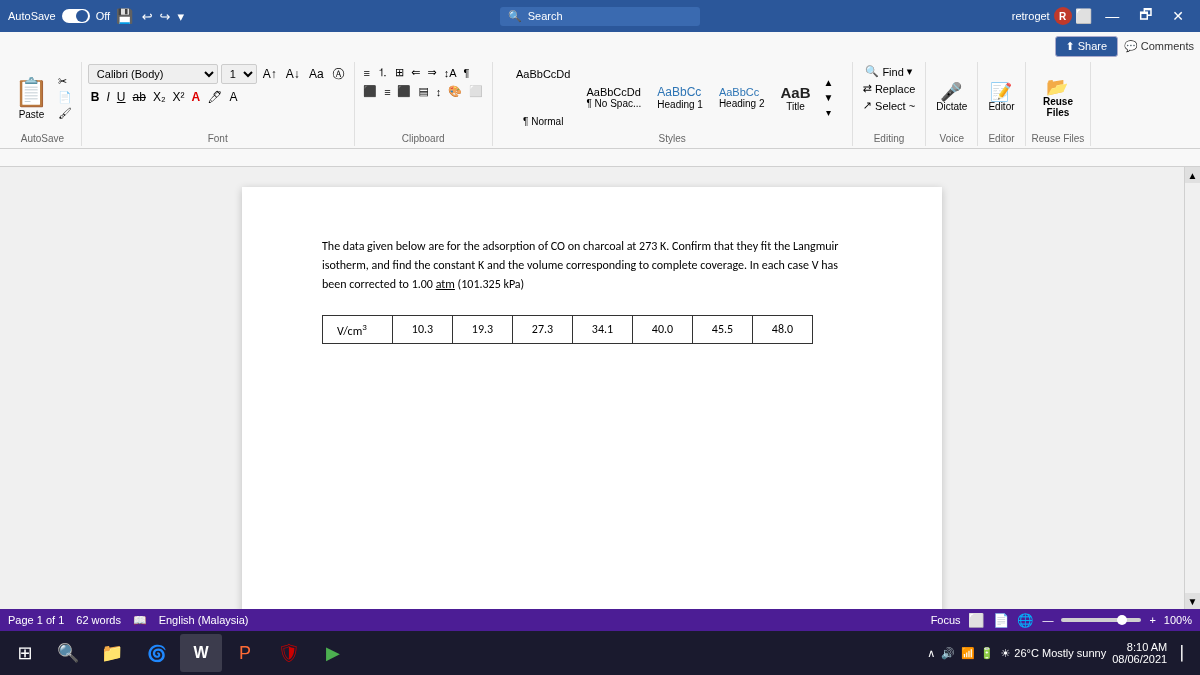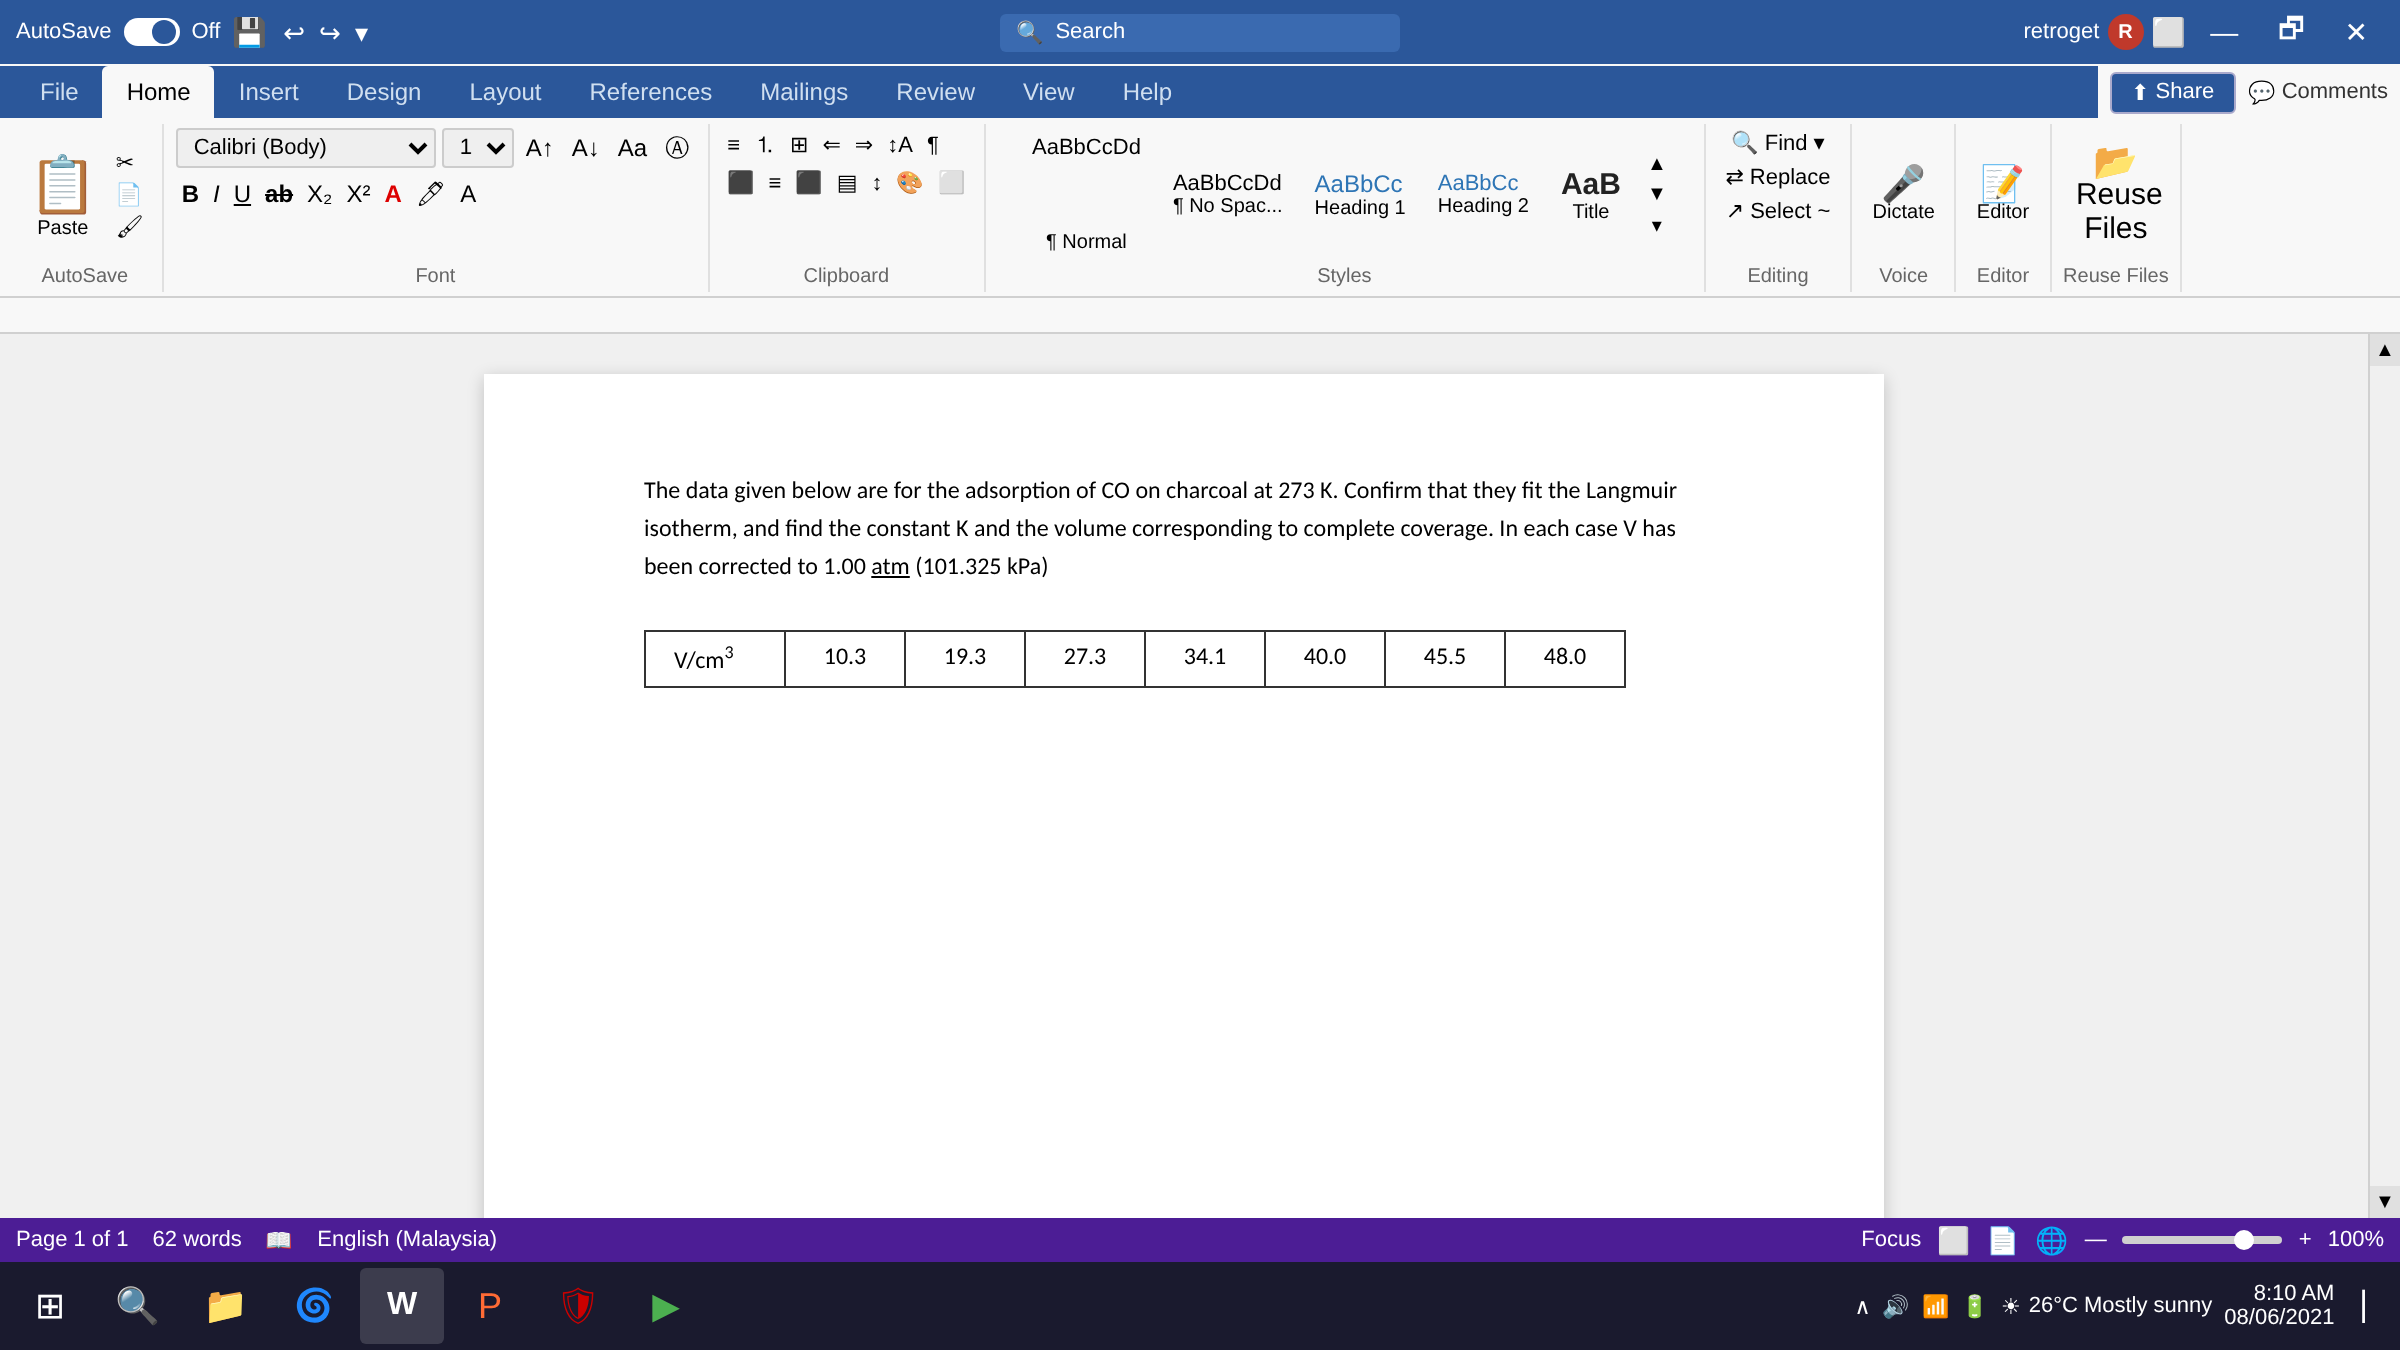--- a/index.html
+++ b/index.html
@@ -113,32 +113,20 @@
     <div class="retroget-badge">R</div>
     <span style="font-size:14px; cursor:pointer;">⬜</span>
     <button class="win-btn">—</button>
     <button class="win-btn">🗗</button>
     <button class="win-btn win-close">✕</button>
   </div>
 </div>
 
 <div class="ribbon">
   <div style="display:flex; align-items:center;">
-    <div class="ribbon-tabs" style="flex:1;">
-      <div class="ribbon-tab">File</div>
-      <div class="ribbon-tab active">Home</div>
-      <div class="ribbon-tab">Insert</div>
-      <div class="ribbon-tab">Design</div>
-      <div class="ribbon-tab">Layout</div>
-      <div class="ribbon-tab">References</div>
-      <div class="ribbon-tab">Mailings</div>
-      <div class="ribbon-tab">Review</div>
-      <div class="ribbon-tab">View</div>
-      <div class="ribbon-tab">Help</div>
-    </div>
     <div class="ribbon-share-area" style="background:#f8f8f8; height:28px; display:flex; align-items:center; padding: 0 6px; gap:6px;">
       <button class="share-btn">
         <span>⬆</span>
         <span>Share</span>
       </button>
       <button class="comments-btn">
         <span>💬</span>
         <span>Comments</span>
       </button>
     </div>
@@ -172,21 +160,21 @@
           </select>
           <button class="fnt-btn" title="Increase Font">A↑</button>
           <button class="fnt-btn" title="Decrease Font">A↓</button>
           <button class="fnt-btn">Aa</button>
           <button class="fnt-btn">Ⓐ</button>
         </div>
         <div class="font-row font-btns">
           <button class="fnt-btn fnt-bold">B</button>
           <button class="fnt-btn fnt-italic">I</button>
           <button class="fnt-btn fnt-underline">U</button>
-          <button class="fnt-btn" style="text-decoration:line-through;font-weight:bold;">ab</button>
+          <button class="fnt-btn" style="text-decoration:line-through;">ab</button>
           <button class="fnt-btn">X₂</button>
           <button class="fnt-btn">X²</button>
           <button class="fnt-btn" style="color:#d00;font-weight:bold;">A</button>
           <button class="fnt-btn">🖊</button>
           <button class="fnt-btn">A</button>
         </div>
       </div>
       <span class="ribbon-group-label">Font</span>
     </div>
 
@@ -283,21 +271,21 @@
           <span>Editor</span>
         </button>
       </div>
       <span class="ribbon-group-label">Editor</span>
     </div>
 
     <div class="ribbon-group">
       <div class="ribbon-group-content">
         <button class="ribbon-btn">
           <span class="icon">📂</span>
-          <span style="font-size:15px; text-align:center; white-space:normal; max-width:40px; line-height:1.1;">Reuse<br>Files</span>
+          <span style="font-size:10px; text-align:center; white-space:normal; max-width:40px; line-height:1.1;font-weight:bold;">Reuse<br>Files</span>
         </button>
       </div>
       <span class="ribbon-group-label">Reuse Files</span>
     </div>
 
   </div>
 </div>
 
 <div class="ruler"></div>
 

